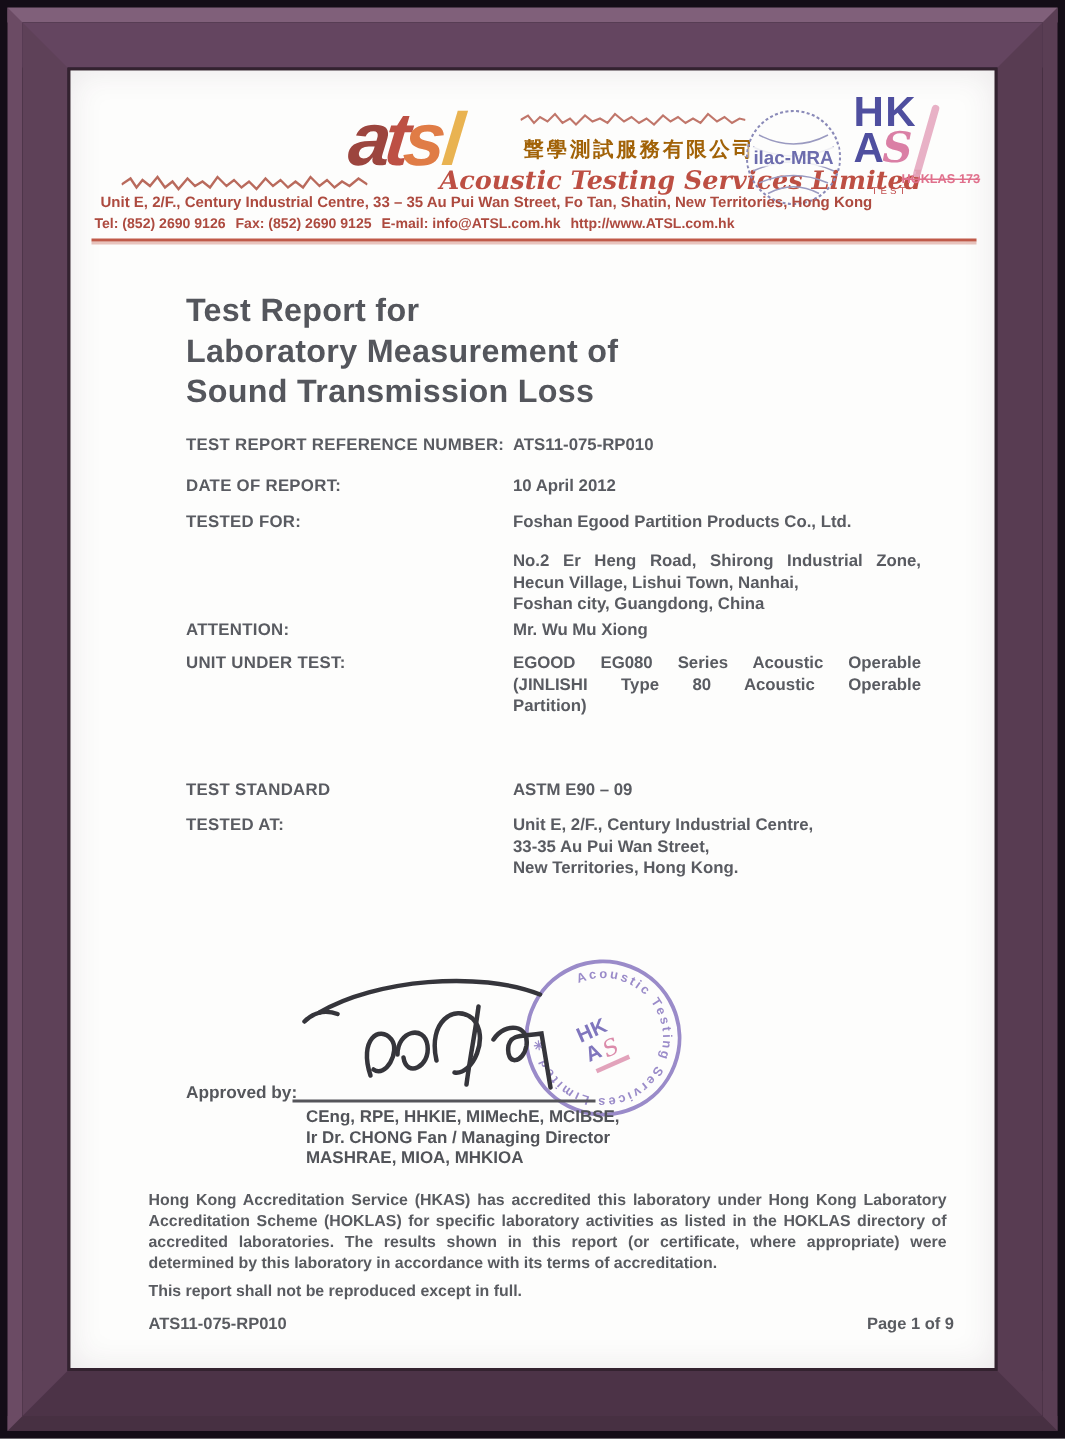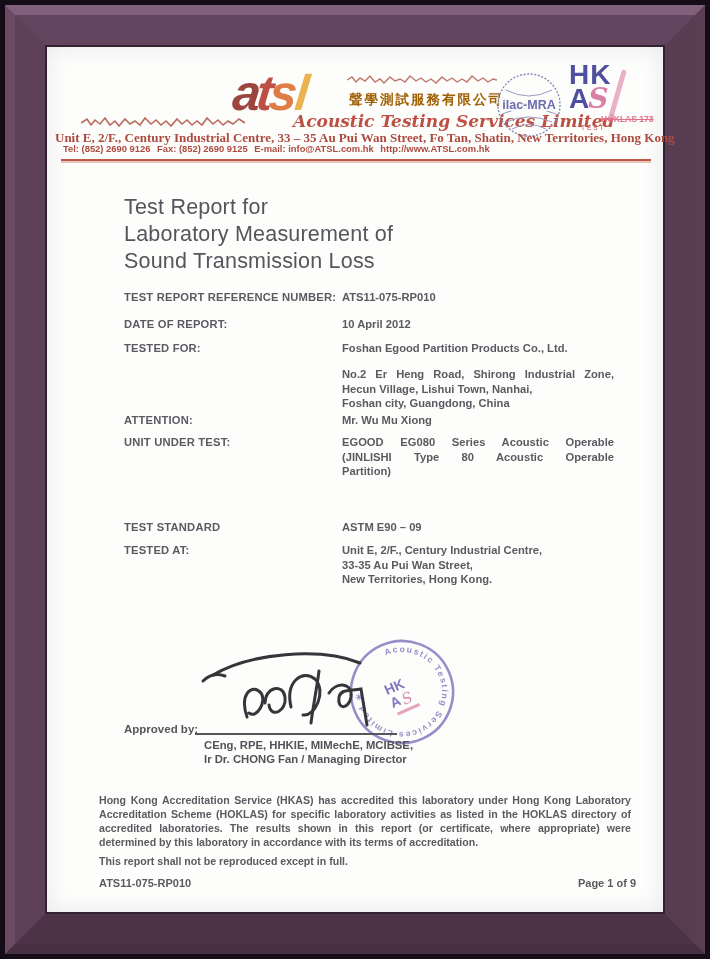--- a/index.html
+++ b/index.html
@@ -64,37 +64,37 @@
   .hkas .hj {
     position:absolute; left:46px; top:6px; width:5px; height:50px;
     background:#e6a8c0; transform:rotate(16deg); border-radius:3px; opacity:0.9;
   }
   .hkas .hoklas {
     margin-top:3px; font-size:8.5px; font-weight:bold; color:#e0708c;
     text-decoration:line-through; white-space:nowrap;padding-left:32px;
   }
   .hkas .htest { font-size:6.5px; color:#c24f4f; letter-spacing:2px; margin-left:12px; }
   .addr1 {
-    left:8px; top:83px;
-    font-size:13px; font-weight:bold; color:#ad4a3f; white-space:nowrap;font-family:Liberation Serif, serif;
+    left:20px; top:83px;
+    font-size:10px; font-weight:bold; color:#ad4a3f; white-space:nowrap;
   }
   .addr2 {
     left:16px; top:96px;
     font-size:9.4px; font-weight:bold; color:#ad4a3f; white-space:nowrap;
   }
   .addr2 span { margin-right:4px; }
   .rule {
     left:14px; right:12px; top:112px; height:2px;
     background:#c05a49; box-shadow:0 2px 0 rgba(192,90,73,0.35);
   }
 
   
   .title {
     left:77px; top:147px;
-    font-size:21.5px; font-weight:normal; color:#54565c;
+    font-size:21.5px; font-weight:bold; color:#54565c;
     line-height:27px; letter-spacing:0.2px;
   }
 
   
   .row { left:77px; width:490px; font-size:11.2px; font-weight:bold; color:#595b61; line-height:14.5px; }
   .row .lab { position:absolute; left:0; top:0; letter-spacing:0.2px; white-space:nowrap; }
   .row .val { position:absolute; left:218px; top:0; width:272px; }
   .vline { display:block; white-space:nowrap; }
   .vline.stretch { white-space:nowrap; text-align:justify; text-align-last:justify; }
 
@@ -264,20 +264,21 @@
       <path d="M124,26 C122,42 118,62 116,78"></path>
       <path d="M134,48 C142,36 158,38 156,52 C154,64 142,66 144,52 C146,44 154,46 166,44 L172,80"></path>
     </g>
   </svg>
 
   <div class="abs approved">Approved by:</div>
   <div class="abs sigline"></div>
   <div class="abs signame">
     <div>CEng, RPE, HHKIE, MIMechE, MCIBSE,</div>
     <div>Ir Dr. CHONG Fan / Managing Director</div>
+    <div>MASHRAE, MIOA, MHKIOA</div>
   </div>
 
   <div class="abs accred">Hong Kong Accreditation Service (HKAS) has accredited this laboratory under Hong Kong Laboratory Accreditation Scheme (HOKLAS) for specific laboratory activities as listed in the HOKLAS directory of accredited laboratories. The results shown in this report (or certificate, where appropriate) were determined by this laboratory in accordance with its terms of accreditation.</div>
   <div class="abs note">This report shall not be reproduced except in full.</div>
   <div class="abs bottomrow">
     <span>ATS11-075-RP010</span>
     <span>Page 1 of 9</span>
   </div>
 
 </div>

